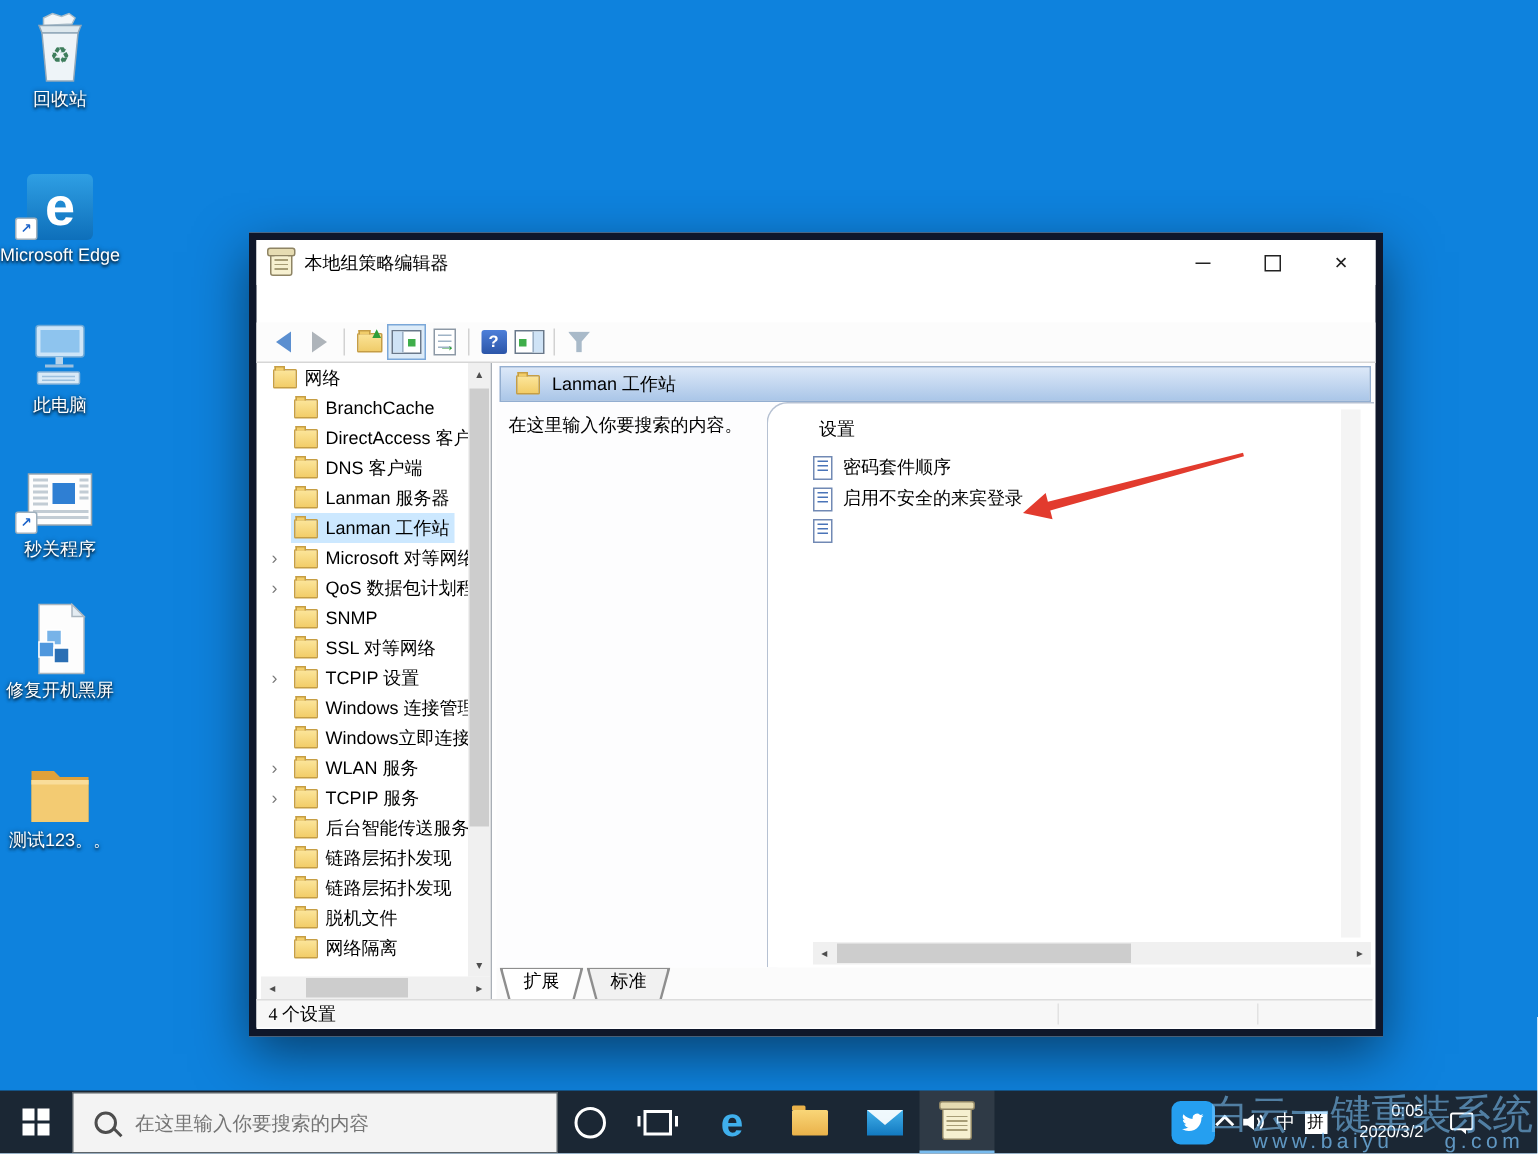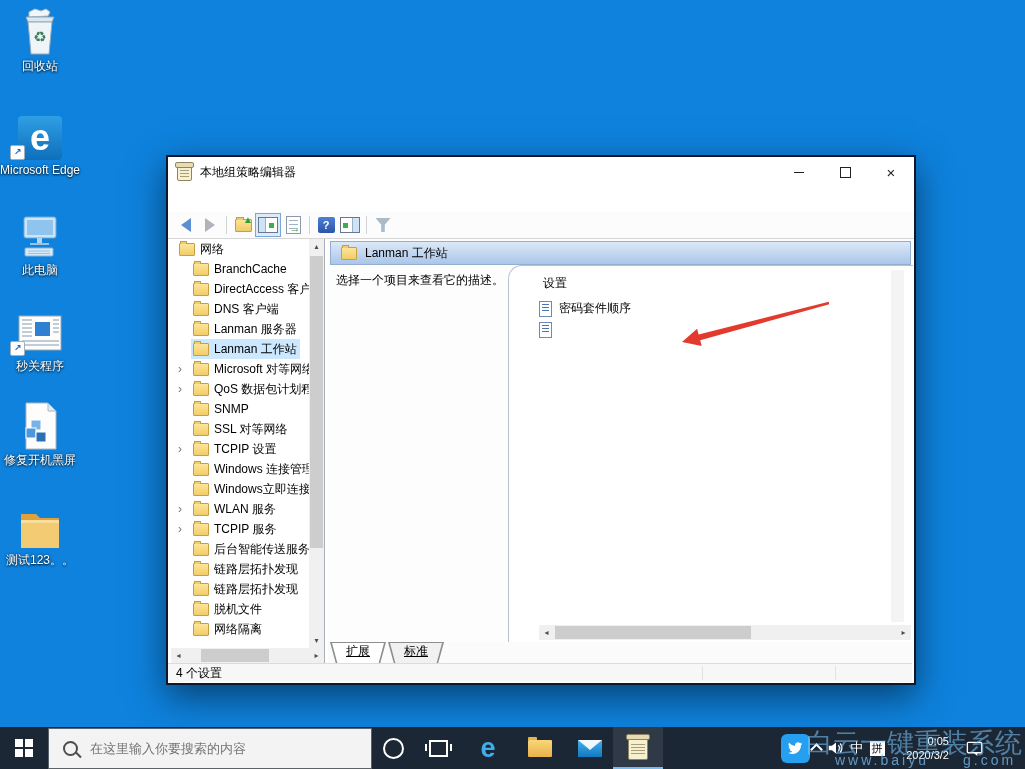--- a/index.html
+++ b/index.html
@@ -8,21 +8,21 @@
     -webkit-font-smoothing:antialiased;}
   
   .dicon{position:absolute;width:84px;text-align:center;cursor:default;}
   .dicon .art{height:48px;display:flex;align-items:flex-end;justify-content:center;position:relative;}
   .dlabel{margin-top:3px;font-size:12px;color:#fff;line-height:14px;
     text-shadow:0 1px 2px rgba(0,0,0,.85),0 0 3px rgba(0,0,0,.5);}
   .scbadge{position:absolute;left:12px;bottom:0;width:13px;height:13px;background:#fff;
     border:1px solid #9fb0bd;border-radius:2px;font-size:9px;line-height:12px;color:#1c63c9;font-weight:bold;}
   
   .win{position:absolute;left:166px;top:155px;width:746px;height:526px;background:#fff;
-    border:2px solid #0f172a;box-shadow:0 12px 34px rgba(0,0,0,.5);font-size:12px;color:#000;}
+    border:5px solid #0f172a;box-shadow:0 12px 34px rgba(0,0,0,.5);font-size:12px;color:#000;}
   .titlebar{position:absolute;left:0;top:0;right:0;height:30px;background:#fff;display:flex;align-items:center;}
   .title-ic{margin:0 8px 0 9px;}
   .tbar-title{font-size:12px;}
   .win-ctrls{position:absolute;right:0;top:0;height:30px;display:flex;}
   .wbtn{width:46px;height:30px;display:flex;align-items:center;justify-content:center;color:#222;}
   .glyph-min{width:10px;height:1px;background:#222;}
   .glyph-max{width:9px;height:9px;border:1px solid #222;}
   .glyph-close{font-size:15px;line-height:15px;}
   .menubar{position:absolute;left:0;top:30px;right:0;height:25px;display:flex;align-items:center;
     padding-left:8px;border-bottom:1px solid #f0f0f0;}
@@ -73,28 +73,28 @@
     border:1px solid #b6c1d2;border-right:none;border-bottom:none;border-top-left-radius:14px;}
   .list-head{position:absolute;left:34px;top:9px;font-size:12px;}
   .col-strip{position:absolute;left:382px;top:4px;width:13px;height:352px;background:#f4f4f4;}
   .srows{position:absolute;left:30px;top:32px;right:20px;}
   .srow{height:21px;display:flex;align-items:center;white-space:nowrap;}
   .docicon{flex:none;width:11px;height:14px;background:#fff;border:1px solid #7189b4;margin-right:7px;position:relative;}
   .docicon i{display:block;height:1px;background:#4a74b8;margin:2px 2px 0 2px;}
   .slabel{font-size:12px;}
   
   .tabrow{position:absolute;left:160px;top:485px;width:585px;height:21px;background:#fbfbfb;}
-  .tab{position:relative;display:inline-block;height:37px;margin-left:2px;padding:0;top:0;text-decoration:underline;}
+  .tab{position:relative;display:inline-block;height:37px;margin-left:2px;padding:0;top:0;}
   .tab .bg1{position:absolute;inset:0;background:#8e8e8e;clip-path:polygon(0 0,100% 0,82% 100%,18% 100%);}
   .tab .bg2{position:absolute;inset:1px 2px 1px 2px;background:#f1f1f1;clip-path:polygon(0 0,100% 0,82% 100%,18% 100%);}
   .tab.active .bg2{background:#fff;}
   .tab .tl{position:relative;display:block;padding:2px 16px 0 16px;font-size:12px;line-height:15px;}
   .statusbar{position:absolute;left:0;top:506px;width:744px;height:18px;background:#f7f7f7;border-top:1px solid #dcdcdc;
     display:flex;align-items:center;font-size:12px;}
-  .statusbar .stx{margin-left:8px;}
+  .statusbar .stx{margin-left:8px;font-family:Liberation Serif, serif;}
   .sdiv{position:absolute;top:2px;bottom:2px;width:1px;background:#e2e2e2;}
   
   .note-arrow{position:absolute;left:0;top:0;pointer-events:none;z-index:40;}
   
   .taskbar{position:absolute;left:0;top:727px;width:1025px;height:58px;background:#1b2734;z-index:30;}
   .tk{position:absolute;top:0;height:42px;display:flex;align-items:center;justify-content:center;}
   .startlogo{display:grid;grid-template-columns:8px 8px;grid-template-rows:8px 8px;gap:2px;}
   .startlogo i{background:#fff;}
   .searchbox{position:absolute;left:48px;top:1px;width:322px;height:39px;background:#f3f3f3;border:1px solid #5b6369;
     display:flex;align-items:center;}
@@ -420,32 +420,40 @@
         <div class="sth-h" style="left:30px;width:68px;"></div>
         <div class="sbtn" style="right:0;">▸</div>
       </div>
     </div>
 
     <div class="rpane">
       <div class="rhead">
         <span class="ficon"></span>
         <span>Lanman 工作站</span>
       </div>
-      <div class="rdesc">选择一个项目来查看它的描述。</div>
+      <div class="rdesc">在这里输入你要搜索的内容。</div>
       <div class="panel">
         <div class="list-head">设置</div>
         <div class="col-strip"></div>
         <div class="srows" id="setting-rows">
             <div class="srow">
     <span class="docicon">
                 <i></i>
                 <i></i>
                 <i></i>
               </span>
     <span class="slabel">密码套件顺序</span>
+  </div>
+            <div class="srow">
+    <span class="docicon">
+                <i></i>
+                <i></i>
+                <i></i>
+              </span>
+    <span class="slabel">启用不安全的来宾登录</span>
   </div>
             <div class="srow">
     <span class="docicon">
                 <i></i>
                 <i></i>
                 <i></i>
               </span>
   </div>
           </div>
         <div class="sbh" style="left:30px;right:2px;top:359px;">

